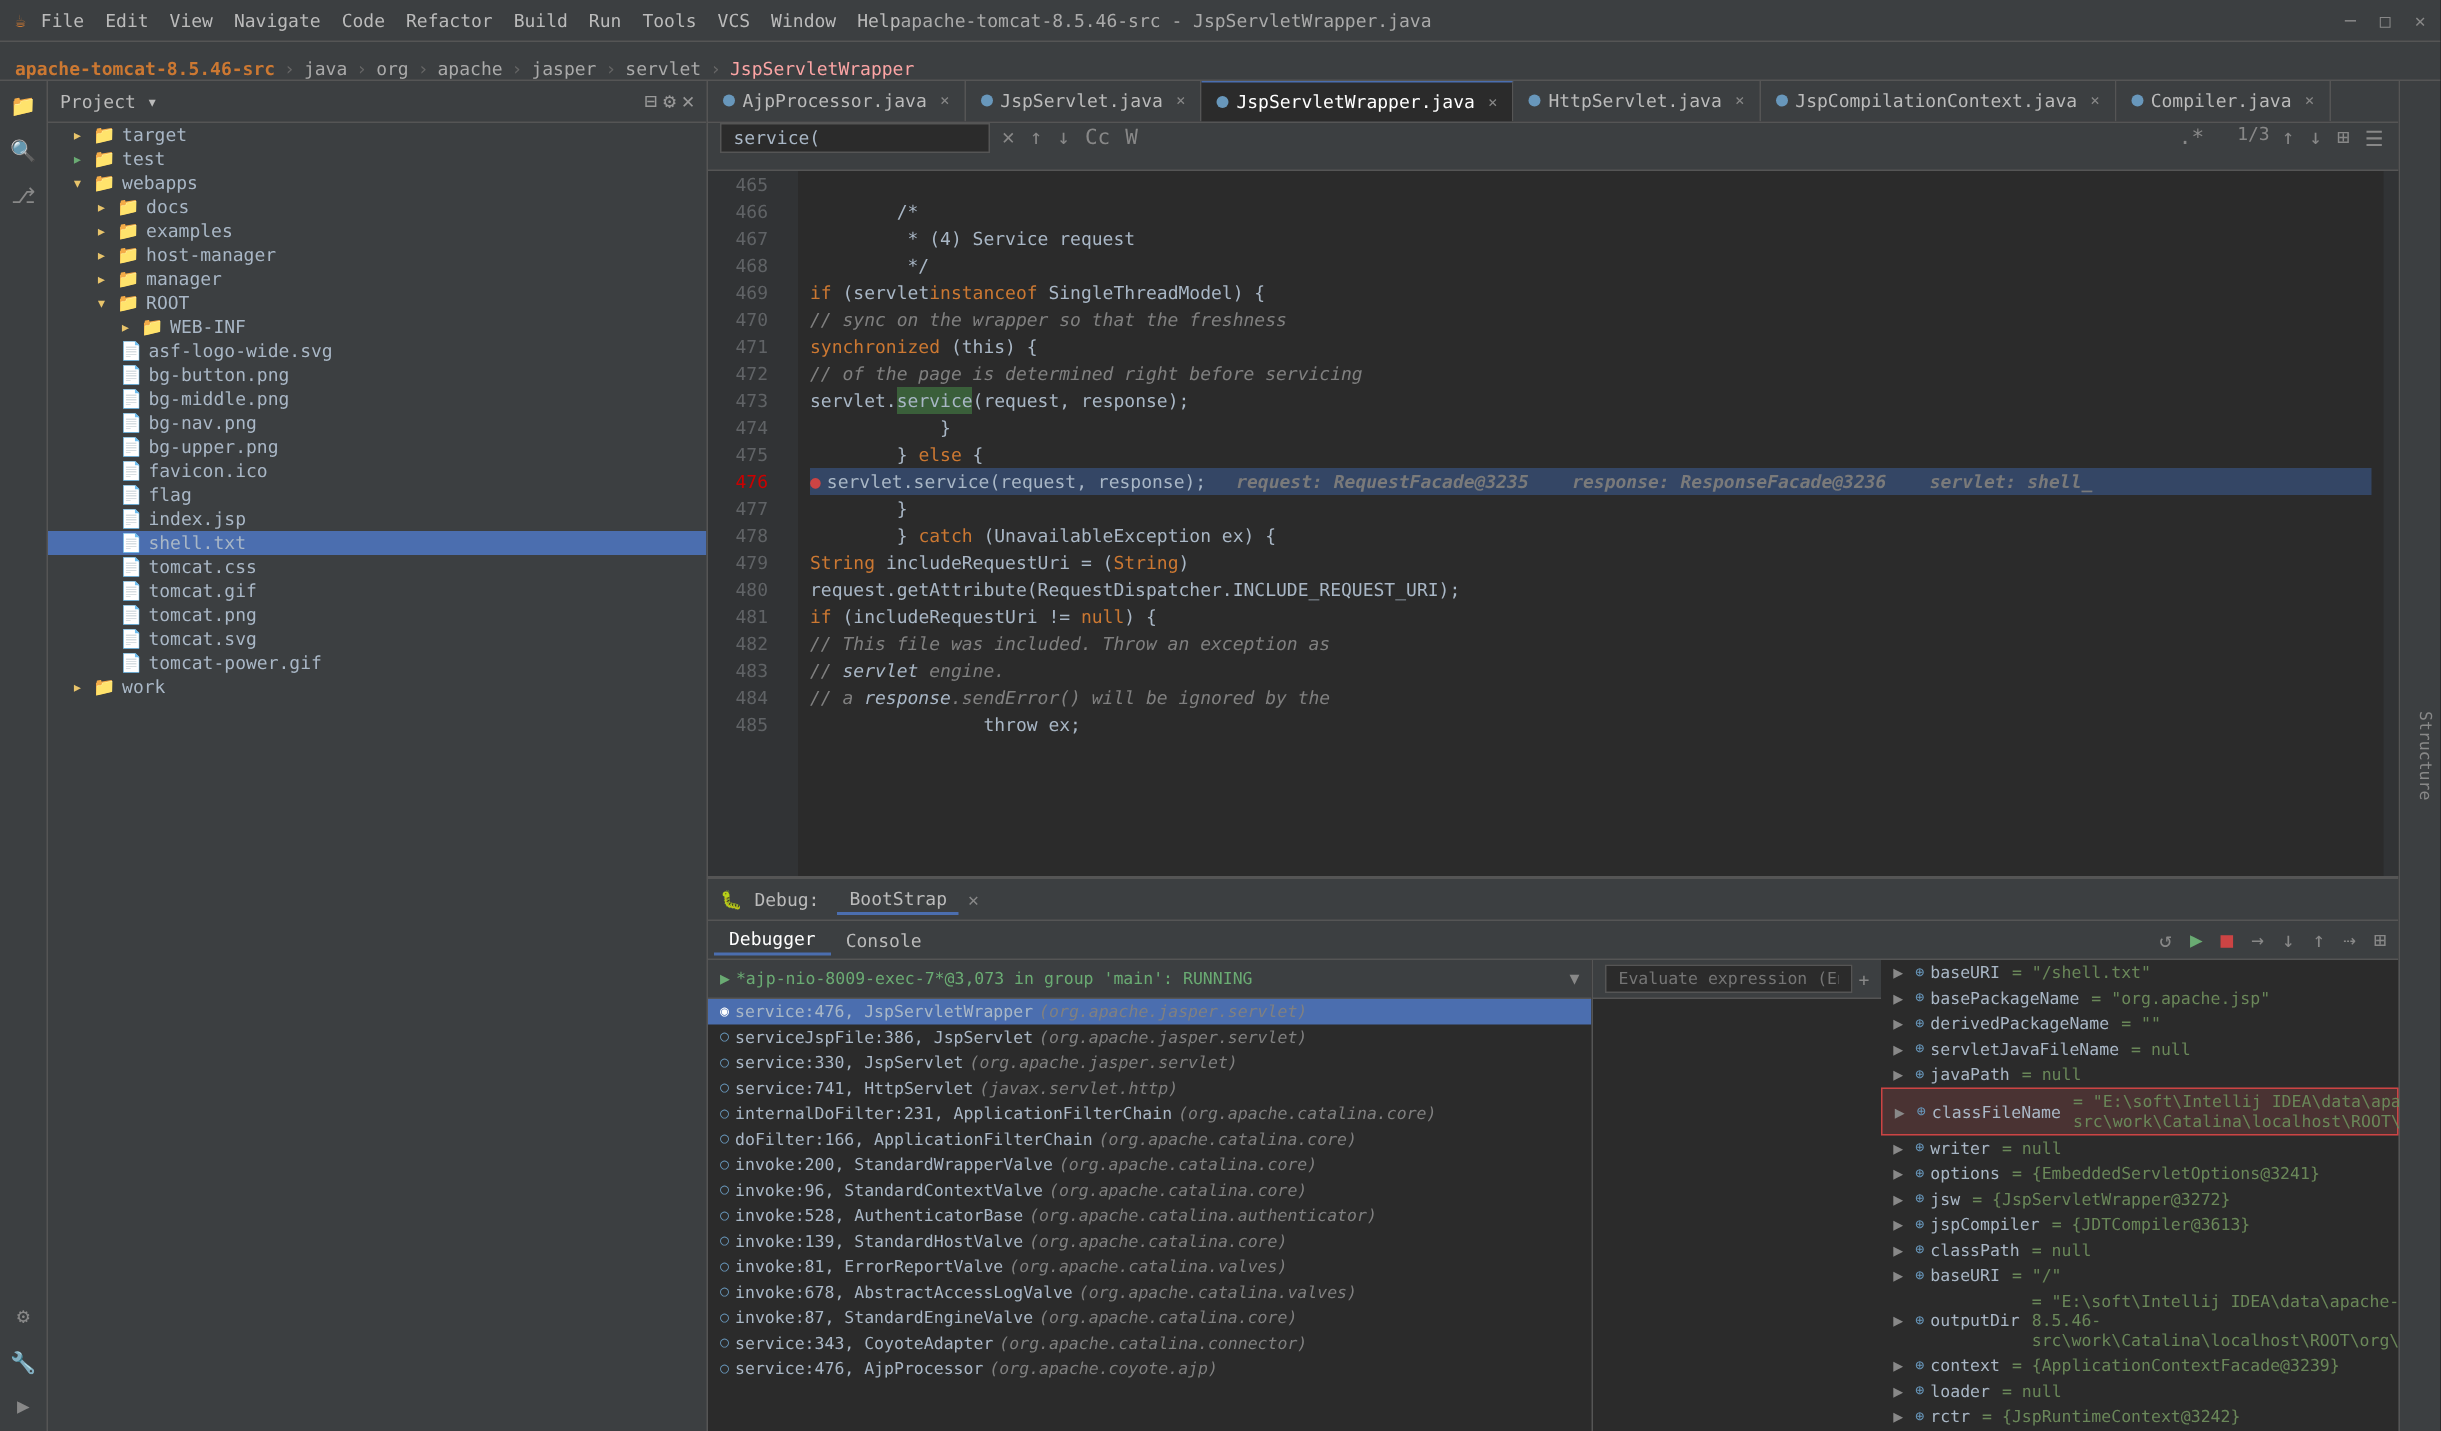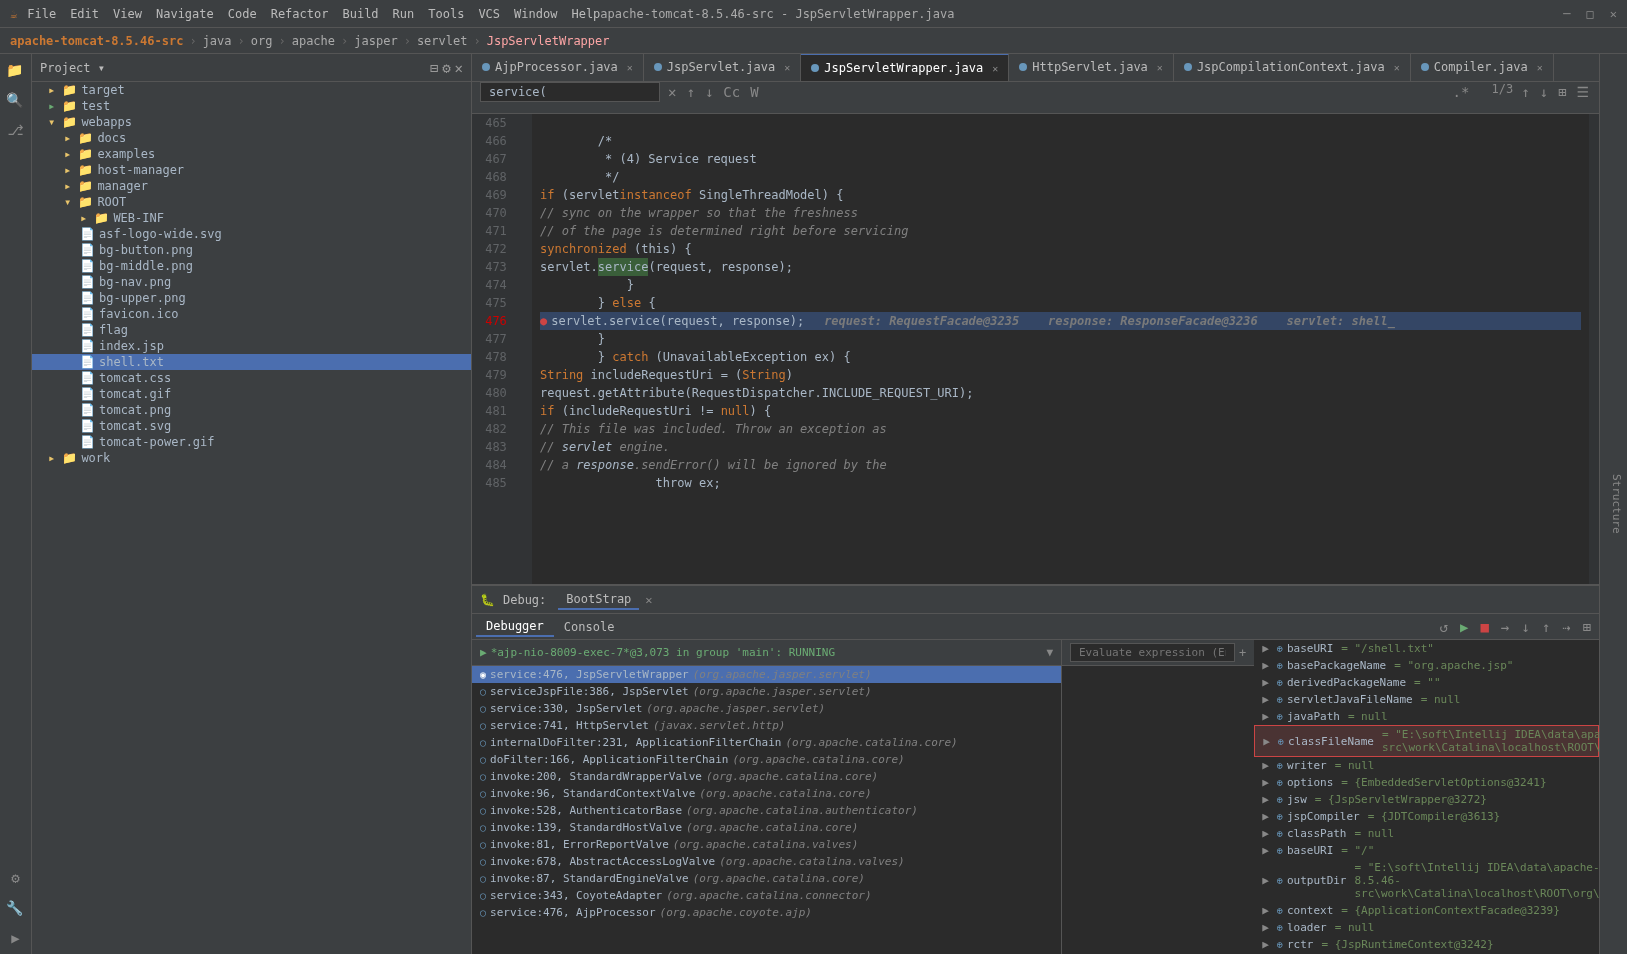--- a/index.html
+++ b/index.html
@@ -6,21 +6,21 @@
     body { font-family: 'Consolas', 'Monaco', monospace; font-size: 12px; background: #2b2b2b; color: #a9b7c6; overflow: hidden; height: 954px; width: 1627px; display: flex; flex-direction: column; }
     
     
     #title-bar { background: #3c3f41; height: 28px; display: flex; align-items: center; padding: 0 10px; border-bottom: 1px solid #555; flex-shrink: 0; }
     #title-bar .menu-items { display: flex; gap: 14px; font-size: 12px; color: #bbb; }
     #title-bar .menu-items span { cursor: pointer; }
     #title-center { flex: 1; text-align: left; color: #aaa; font-size: 12px; }
     #title-right { display: flex; gap: 8px; align-items: center; }
 
     
-    #breadcrumb { background: #3c3f41; height: 26px; display: flex; align-items: center; padding: 0 10px; border-bottom: 1px solid #555; font-size: 12px; color: #aaa; flex-shrink: 0; gap: 4px; }
+    #breadcrumb { background: #3c3f41; height: 26px; display: flex; align-items: flex-end; padding: 0 10px; border-bottom: 1px solid #555; font-size: 12px; color: #aaa; flex-shrink: 0; gap: 4px; }
     #breadcrumb span { color: #aaa; }
     #breadcrumb .sep { color: #666; margin: 0 2px; }
     #breadcrumb .highlight { color: #fca5a5; }
     #breadcrumb .project-name { color: #cc7832; font-weight: bold; }
 
     
     #main { display: flex; flex: 1; overflow: hidden; }
 
     
     #sidebar { width: 440px; background: #3c3f41; border-right: 1px solid #555; display: flex; flex-direction: column; flex-shrink: 0; overflow: hidden; }
@@ -54,21 +54,21 @@
     .search-btn { color: #888; cursor: pointer; font-size: 14px; padding: 2px; }
     .search-count { color: #888; font-size: 12px; }
     #search-bar .sep { color: #555; margin: 0 4px; }
 
     
     #code-editor { flex: 1; background: #2b2b2b; overflow: auto; display: flex; position: relative; }
     #code-editor::-webkit-scrollbar { width: 8px; height: 8px; }
     #code-editor::-webkit-scrollbar-thumb { background: #555; }
     
     #line-numbers { background: #313335; color: #606366; padding: 0 8px; text-align: right; user-select: none; font-size: 12px; min-width: 48px; flex-shrink: 0; }
-    .line-num { height: 18px; line-height: 18px; font-size: 12px; text-align: center; }
+    .line-num { height: 18px; line-height: 18px; font-size: 12px; }
     .line-num.breakpoint { color: #cc0000; }
     
     #code-content { flex: 1; padding: 0 8px; overflow: visible; position: relative; }
     .code-line { height: 18px; line-height: 18px; font-size: 12px; white-space: pre; display: flex; align-items: center; }
     .code-line.current-debug { background: #344665; }
     
     .kw { color: #cc7832; }
     .comment { color: #808080; font-style: italic; }
     .var { color: #a9b7c6; }
     .debug-info { color: #7a7a7a; margin-left: 20px; font-style: italic; font-weight: bold; }
@@ -440,22 +440,22 @@
             <div class="line-num">485</div>
           </div>
         <div class="gutter-area"></div>
         <div id="code-content">
             <div class="code-line"></div>
             <div class="code-line">        /*</div>
             <div class="code-line">         * (4) Service <span class="var">request</span></div>
             <div class="code-line">         */</div>
             <div class="code-line">        <span class="kw">if</span> (<span class="var">servlet</span> <span class="kw">instanceof</span> SingleThreadModel) {</div>
             <div class="code-line">            <span class="comment">// sync on the wrapper so that the freshness</span></div>
+            <div class="code-line">            <span class="kw">synchronized</span> (this) {</div>
             <div class="code-line">            <span class="comment">// of the page is determined right before servicing</span></div>
-            <div class="code-line">            <span class="kw">synchronized</span> (this) {</div>
             <div class="code-line">                <span class="var">servlet</span>.<span style="background:#3a5f3a;color:#a9b7c6;">service</span>(<span class="var">request</span>, <span class="var">response</span>);</div>
             <div class="code-line">            }</div>
             <div class="code-line">        } <span class="kw">else</span> {</div>
             <div class="code-line current-debug"><span class="debug-bp">●</span>            <span class="var">servlet</span>.service(<span class="var">request</span>, <span class="var">response</span>);<span class="debug-info">request: RequestFacade@3235    response: ResponseFacade@3236    servlet: shell_</span></div>
             <div class="code-line">        }</div>
             <div class="code-line">        } <span class="kw">catch</span> (UnavailableException <span class="var">ex</span>) {</div>
             <div class="code-line">            <span class="kw">String</span> includeRequestUri = (<span class="kw">String</span>)</div>
             <div class="code-line">                <span class="var">request</span>.getAttribute(RequestDispatcher.INCLUDE_REQUEST_URI);</div>
             <div class="code-line">            <span class="kw">if</span> (includeRequestUri != <span class="kw">null</span>) {</div>
             <div class="code-line">                <span class="comment">// This file was included. Throw an exception as</span></div>

